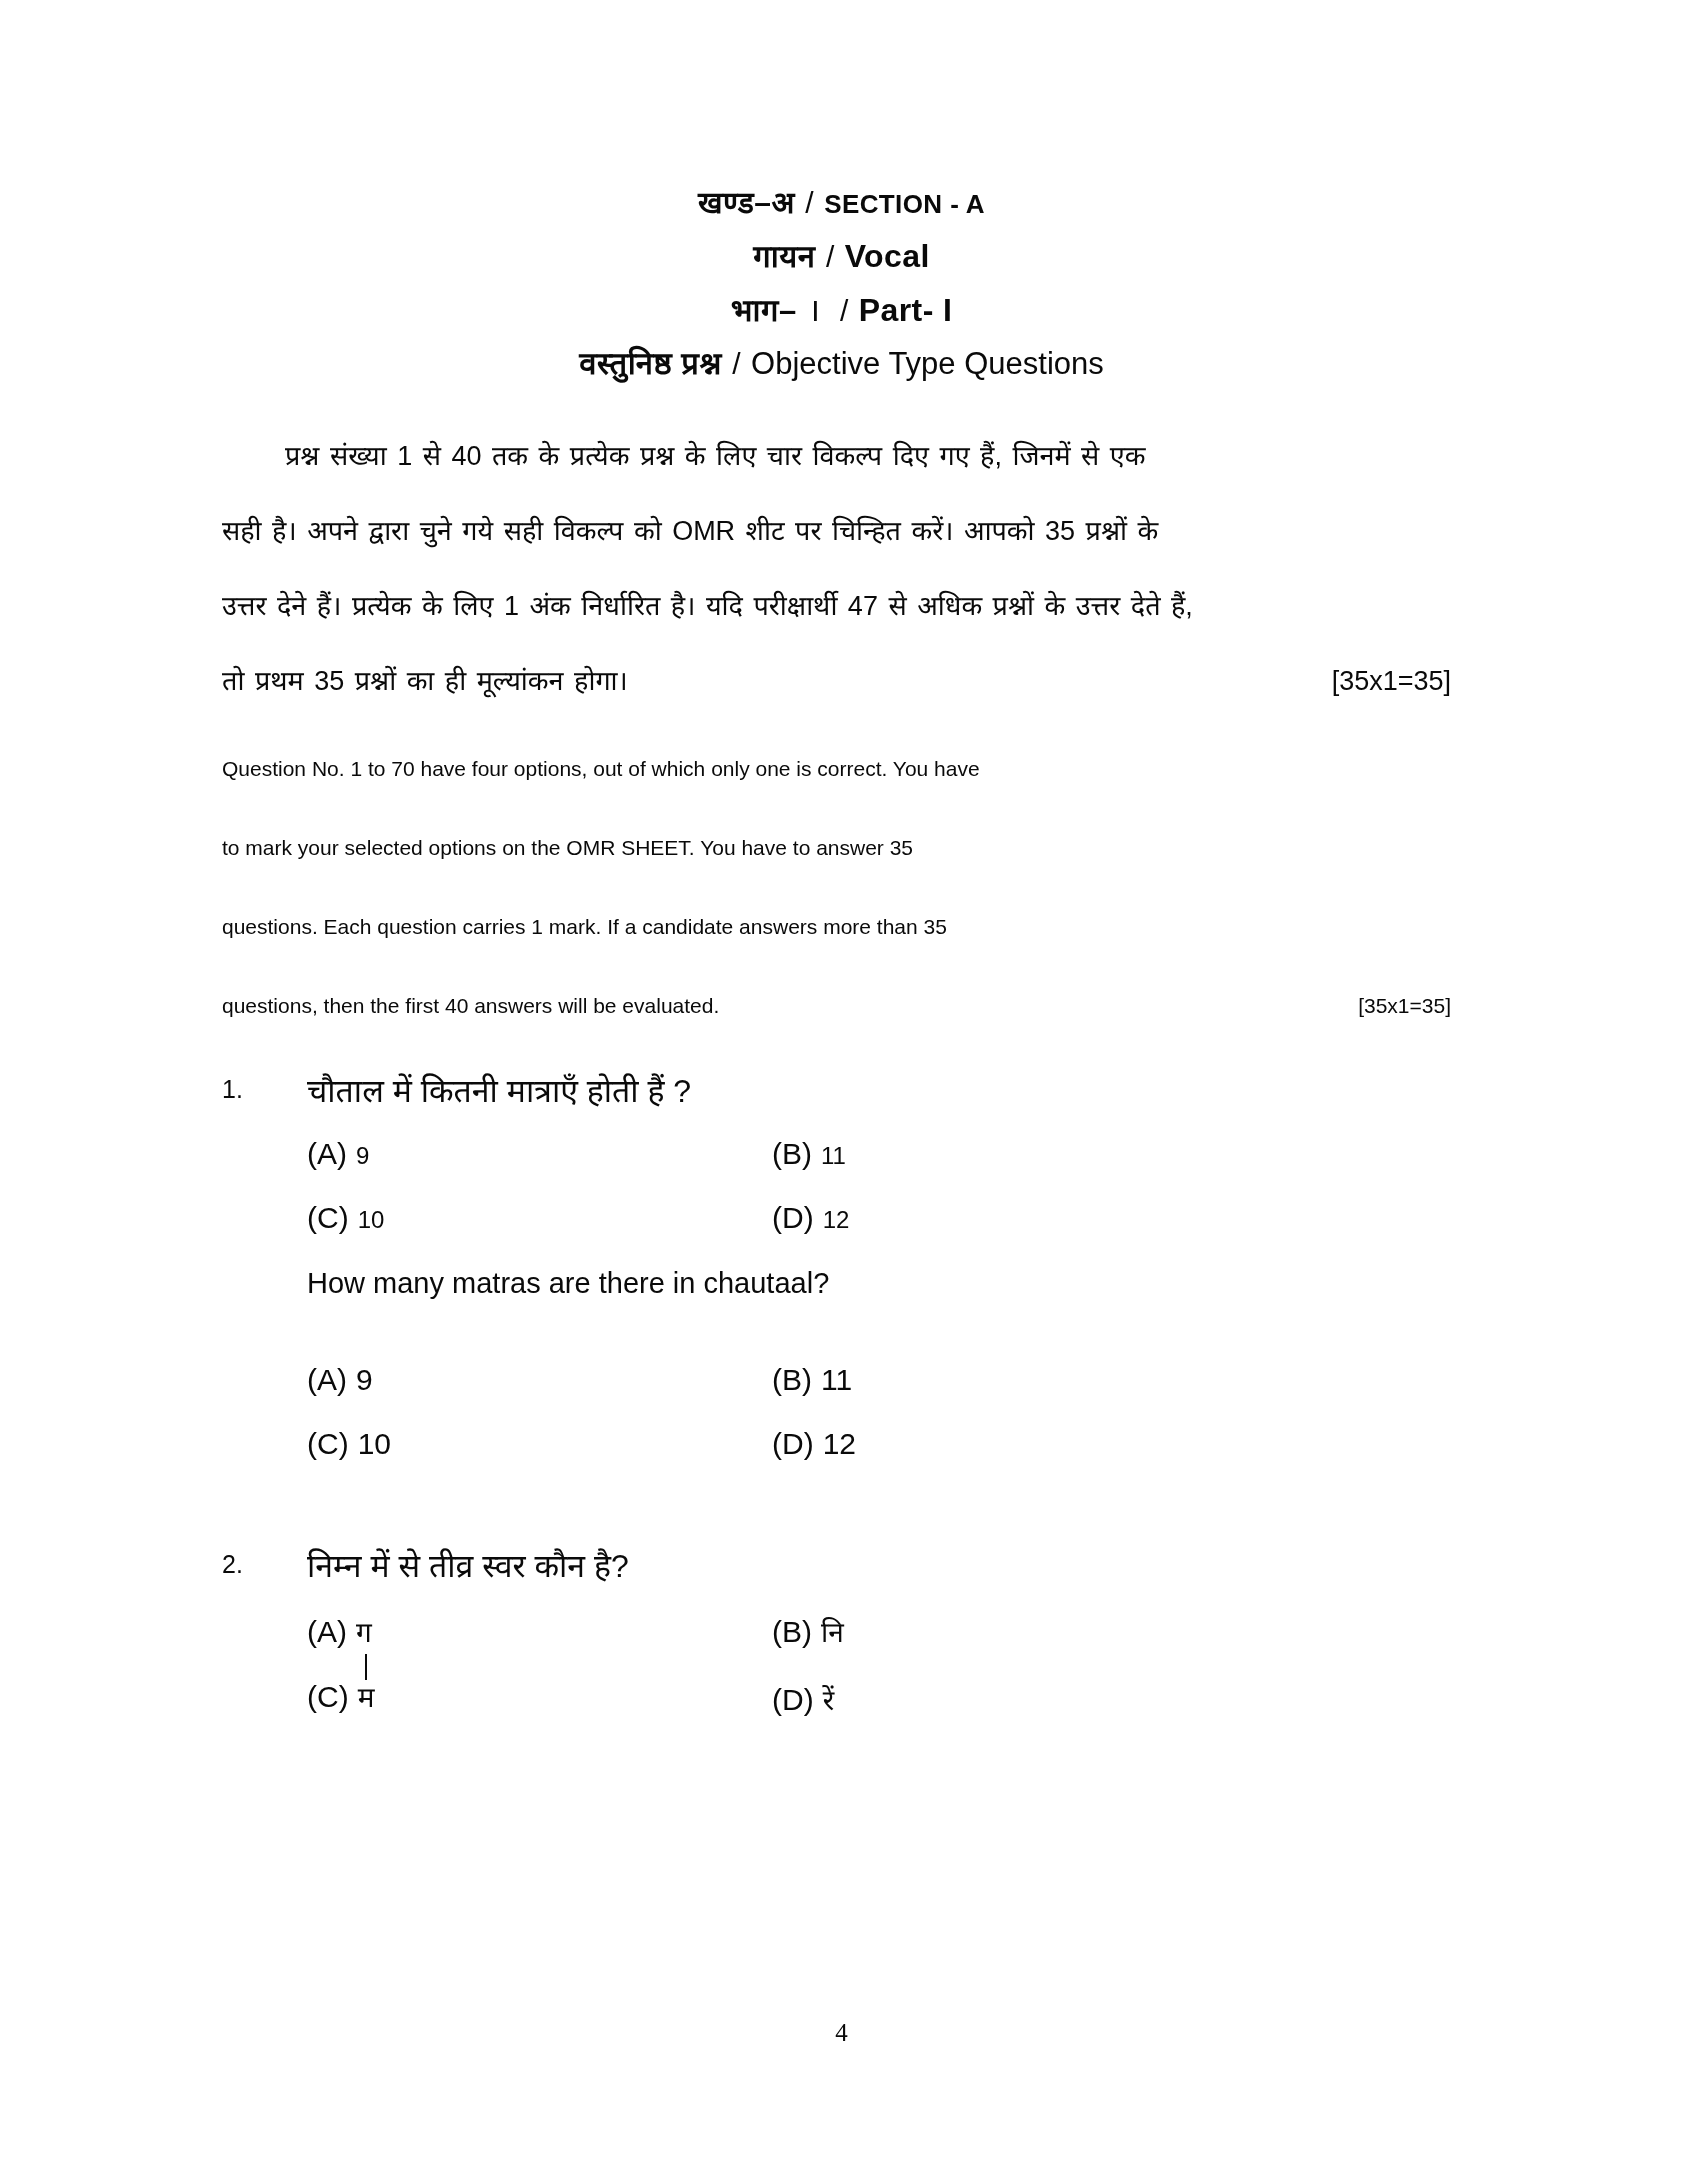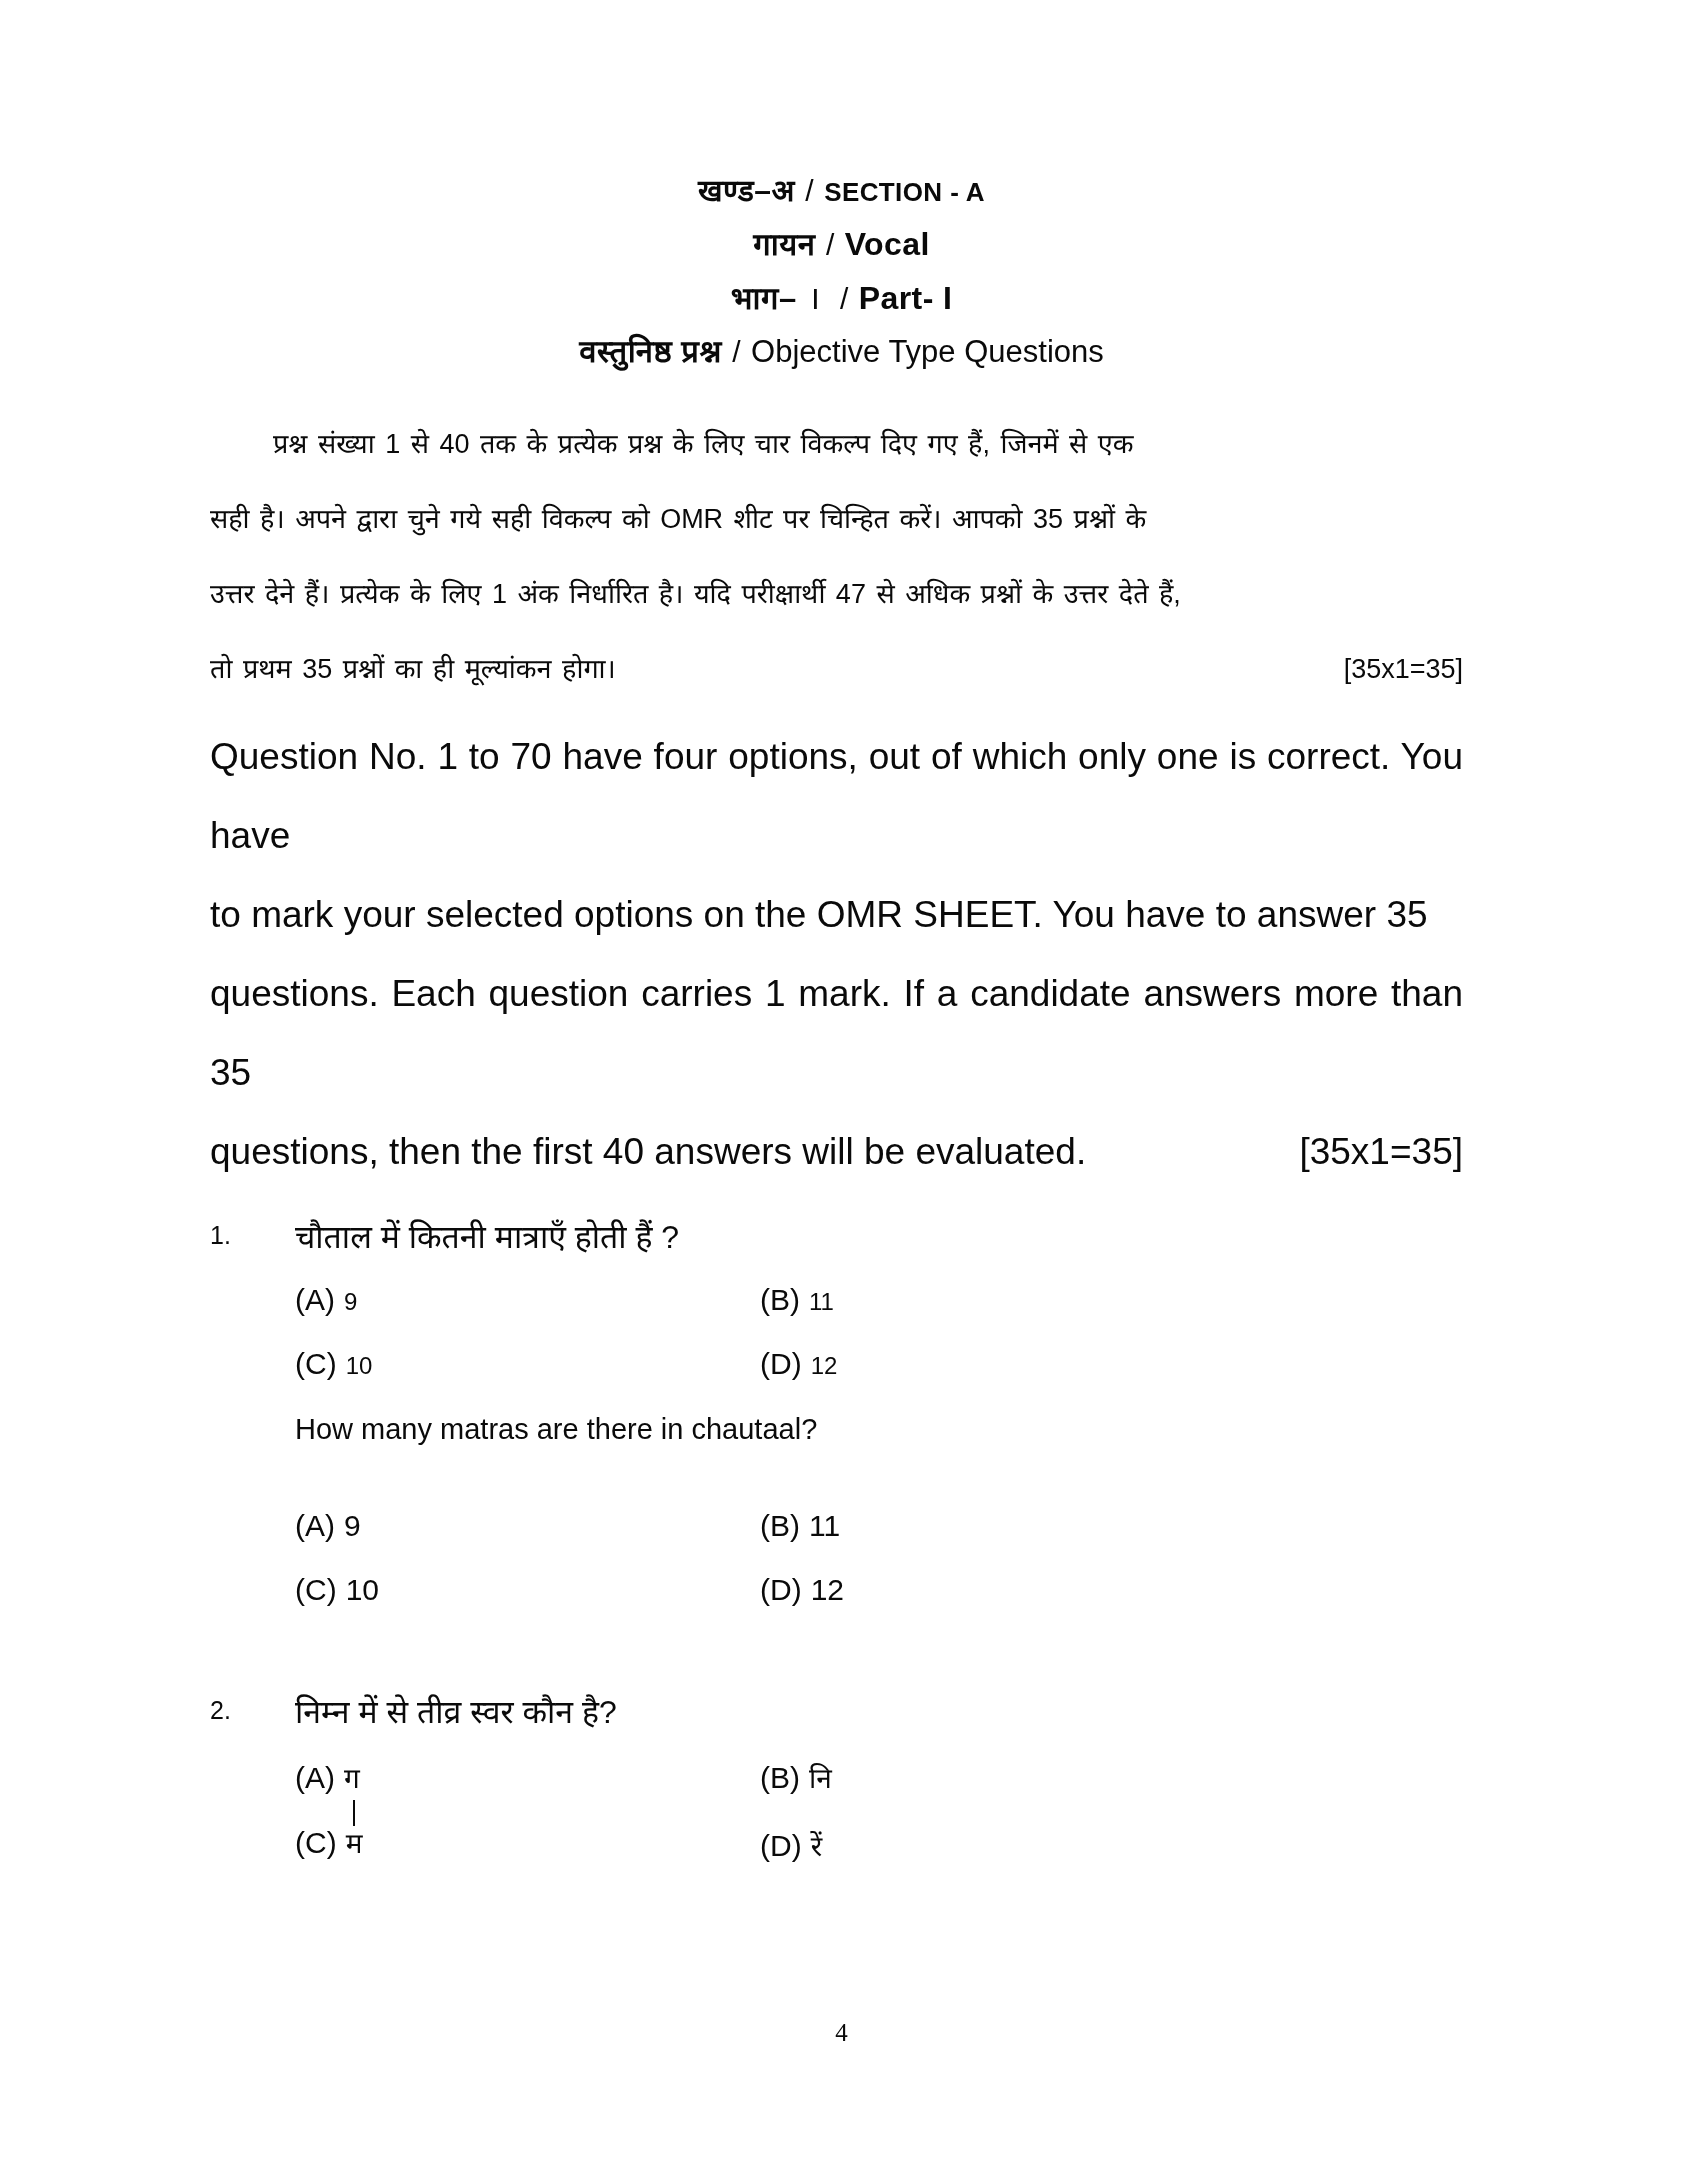--- a/index.html
+++ b/index.html
@@ -15,21 +15,21 @@
     position: relative;
     overflow: hidden;
   }
 
   .page {
     position: relative;
     width: 1683px;
     height: 2178px;
     background: #fff;
     box-sizing: border-box;
-    padding: 0;
+    padding: 12px;
   }
 
   
   .header {
     text-align: center;
     padding-top: 176px;
   }
   .header-line {
     line-height: 1.0;
     margin: 0 0 22px 0;
@@ -74,21 +74,21 @@
   }
   .para-hi {
     font-size: 27px;
     line-height: 75px;
     text-align: justify;
     text-justify: inter-word;
     word-spacing: 3px;
   }
   .para-hi .indent { display: inline-block; width: 63px; }
   .para-en {
-    font-size: 37px;
+    font-size: 21px;
     line-height: 79px;
     text-align: justify;
     text-justify: inter-word;
     margin-top: 10px;
   }
   .lastline {
     display: flex;
     justify-content: space-between;
     align-items: baseline;
   }

